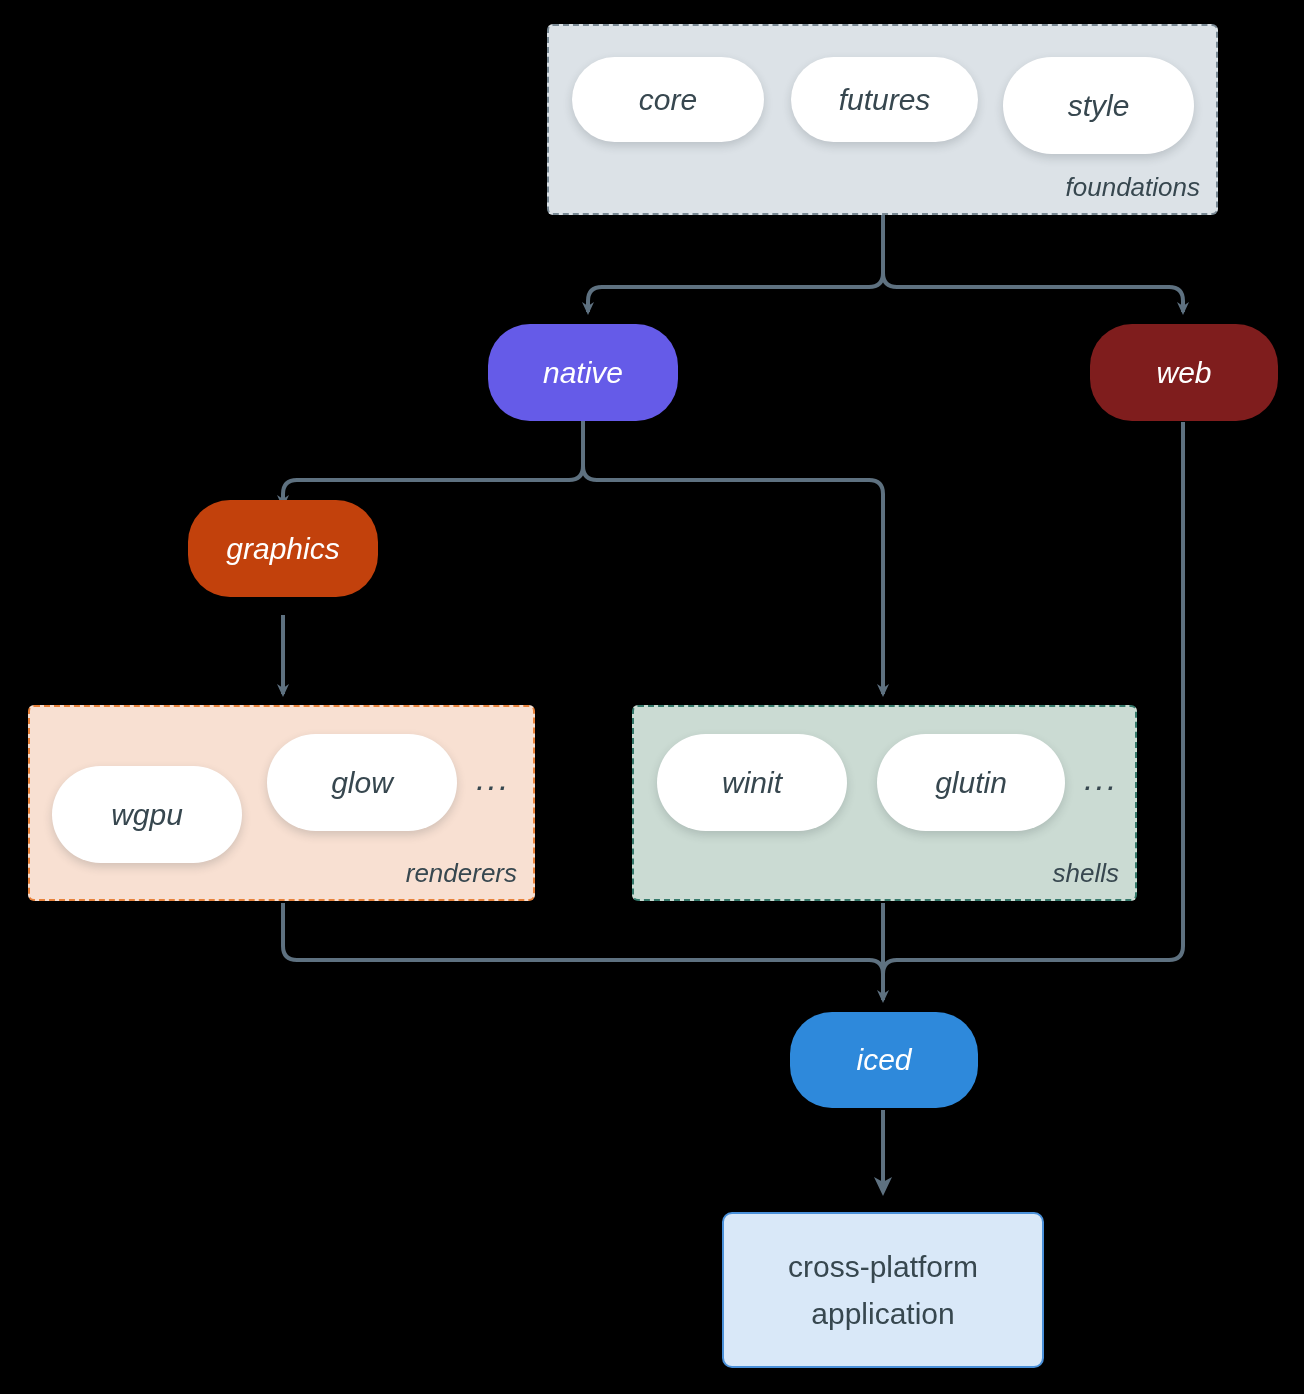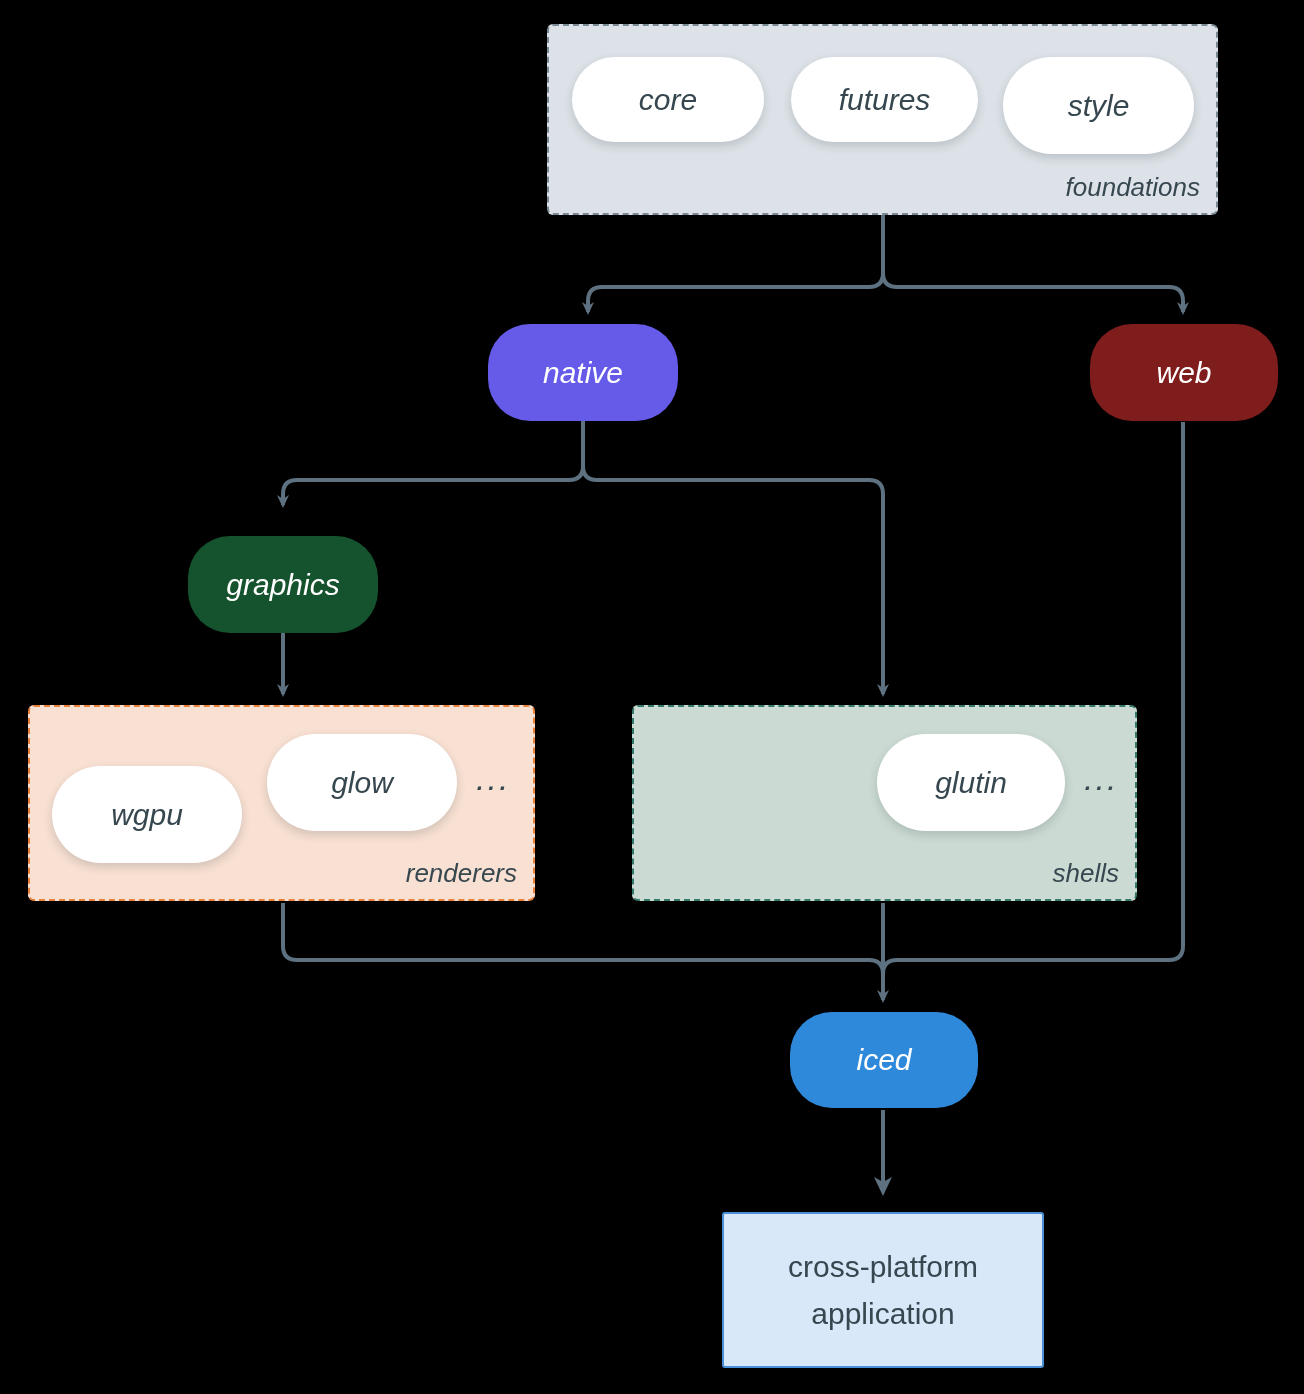--- a/index.html
+++ b/index.html
@@ -75,28 +75,28 @@
     display: flex;
     align-items: center;
     justify-content: center;
     color: #FFFFFF;
     font-size: 30px;
     z-index: 2;
     font-style: italic;
   }
   .node-native   { left: 488px;  top: 324px;  width: 190px; height: 97px; background: #655BE8; }
   .node-web      { left: 1090px; top: 324px;  width: 188px; height: 97px; background: #7f1d1d; }
-  .node-graphics { left: 188px;  top: 536px;  width: 190px; height: 97px; background: #14532d; }
+  .node-graphics { left: 188px;  top: 500px;  width: 190px; height: 97px; background: #c2410c; }
   .node-iced     { left: 790px;  top: 1012px; width: 188px; height: 96px; background: #2E89DB; }
   .app-box {
     position: absolute;
     left: 722px; top: 1212px; width: 322px; height: 156px;
     background: #D9E8F8;
     border: 2px solid #4A90D9;
-    border-radius: 3px;
+    border-radius: 10px;
     display: flex;
     flex-direction: column;
     align-items: center;
     justify-content: center;
     color: #37474F;
     font-size: 30px;
     line-height: 47px;
     z-index: 2;
     box-sizing: border-box;
   }
@@ -151,20 +151,21 @@
   <div class="node node-graphics">graphics</div>
 
   <div class="group group-renderers">
     <div class="pill" style="left:22px; top:27px; width:190px; height:97px;margin-top:32px;">wgpu</div>
     <div class="pill" style="left:237px; top:27px; width:190px; height:97px;">glow</div>
     <div class="ellipsis" style="left:446px; top:52px;">...</div>
     <div class="group-label">renderers</div>
   </div>
 
   <div class="group group-shells">
+    <div class="pill" style="left:23px; top:27px; width:190px; height:97px;">winit</div>
     <div class="pill" style="left:243px; top:27px; width:188px; height:97px;">glutin</div>
     <div class="ellipsis" style="left:450px; top:52px;">...</div>
     <div class="group-label">shells</div>
   </div>
 
   <div class="node node-iced">iced</div>
 
   <div class="app-box">
     <div>cross-platform</div>
     <div>application</div>

